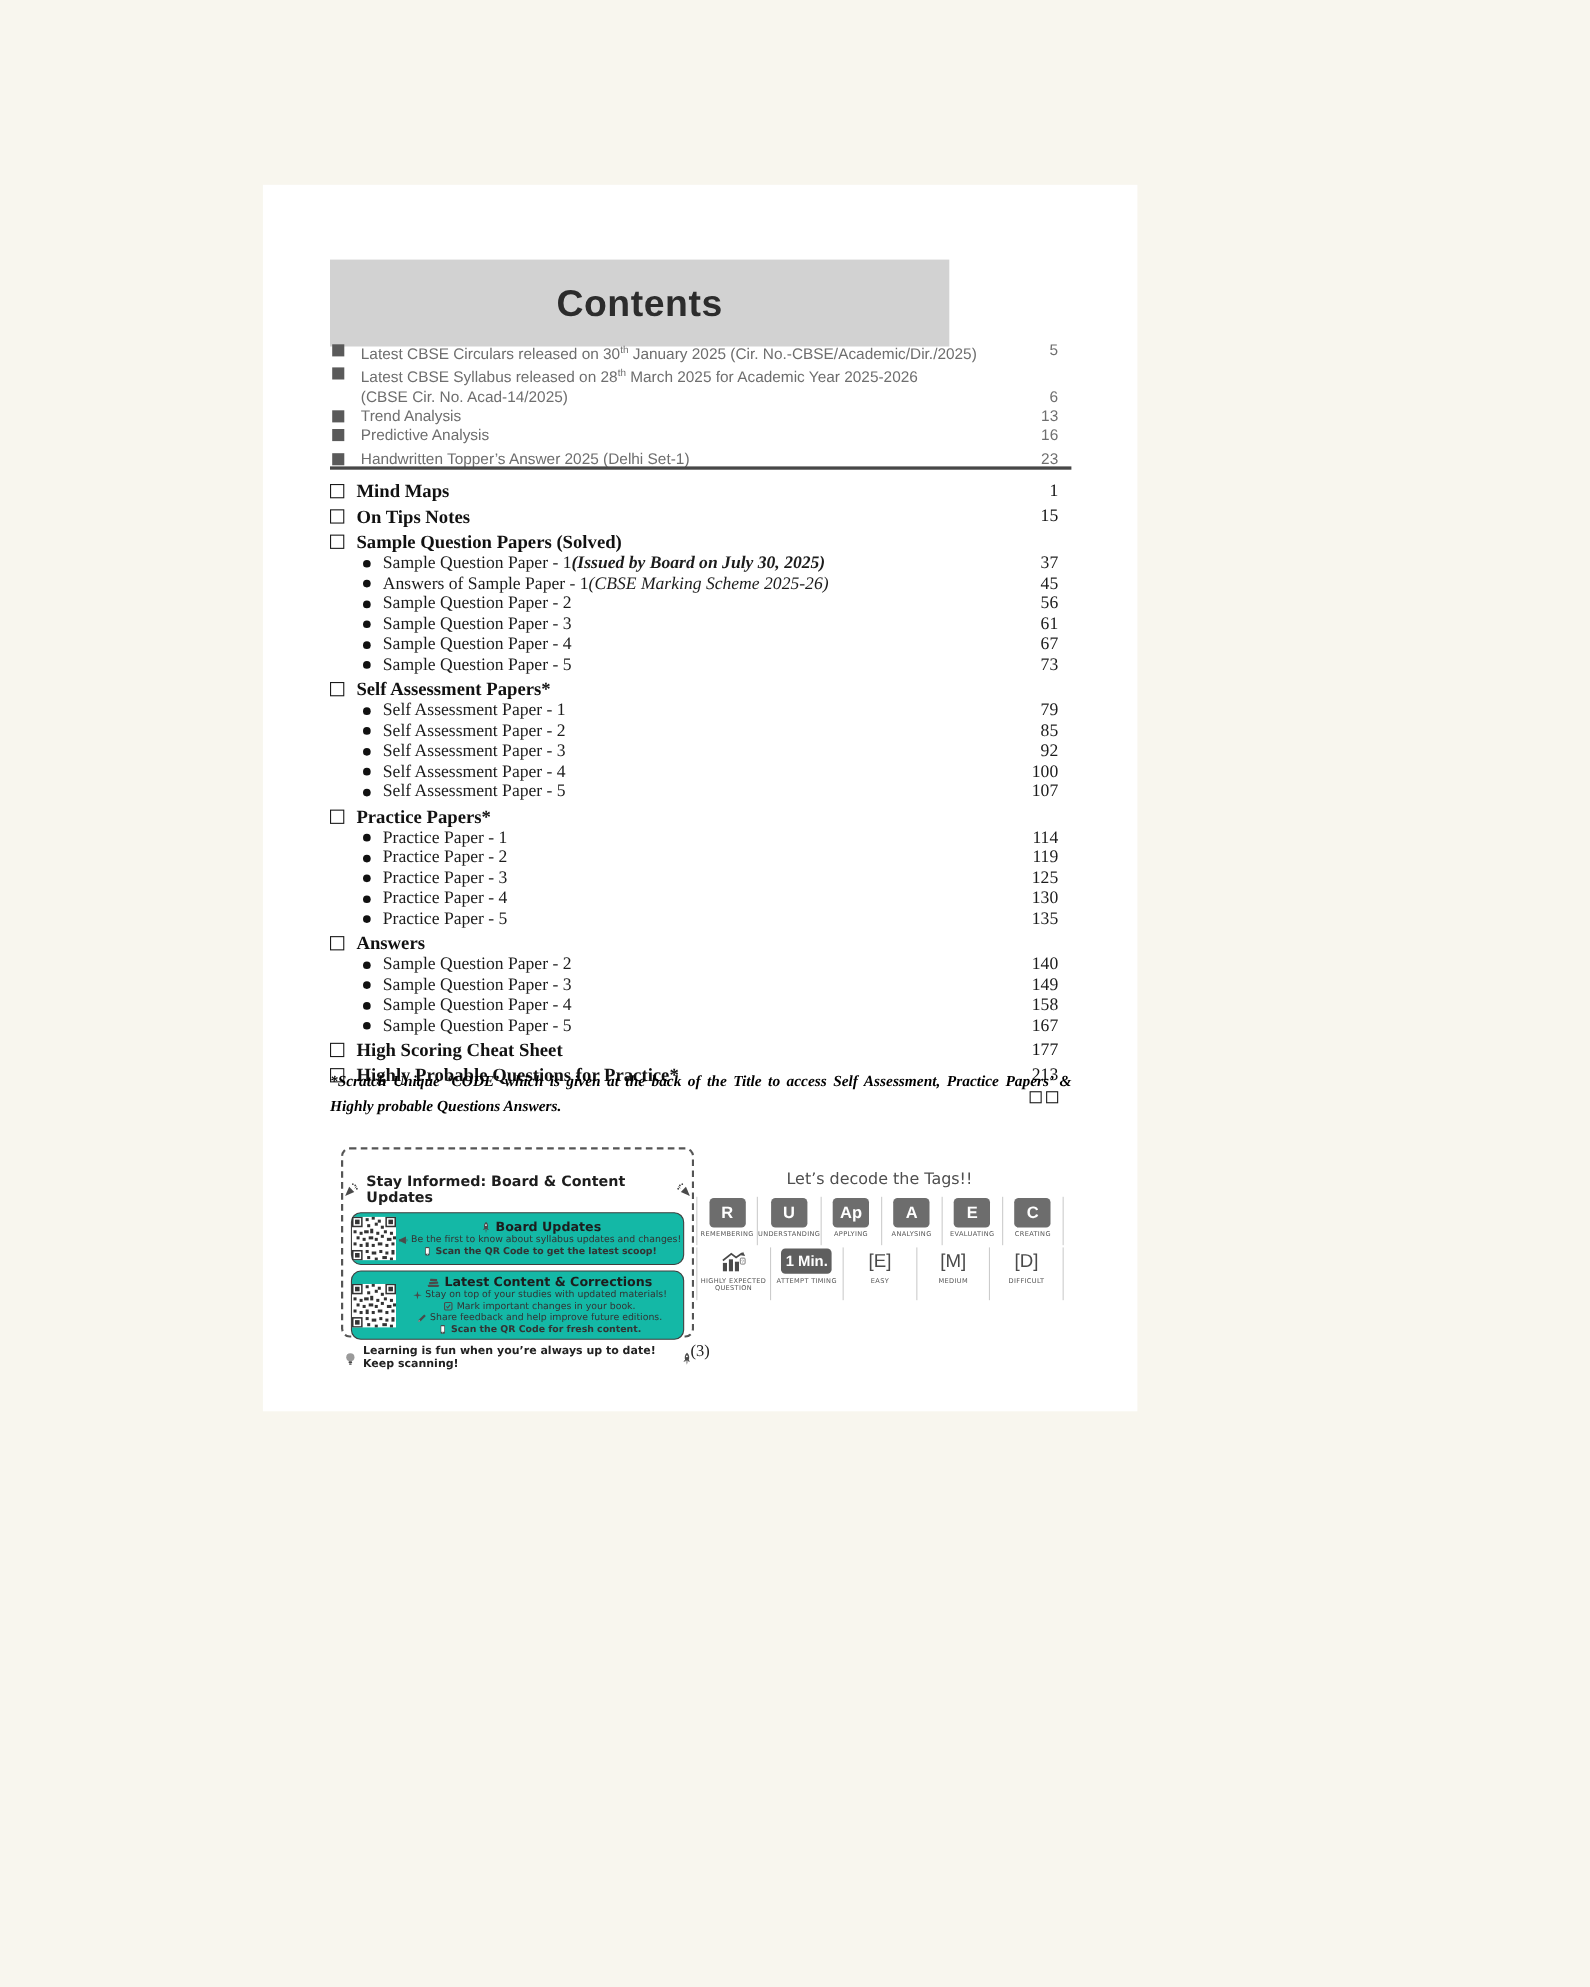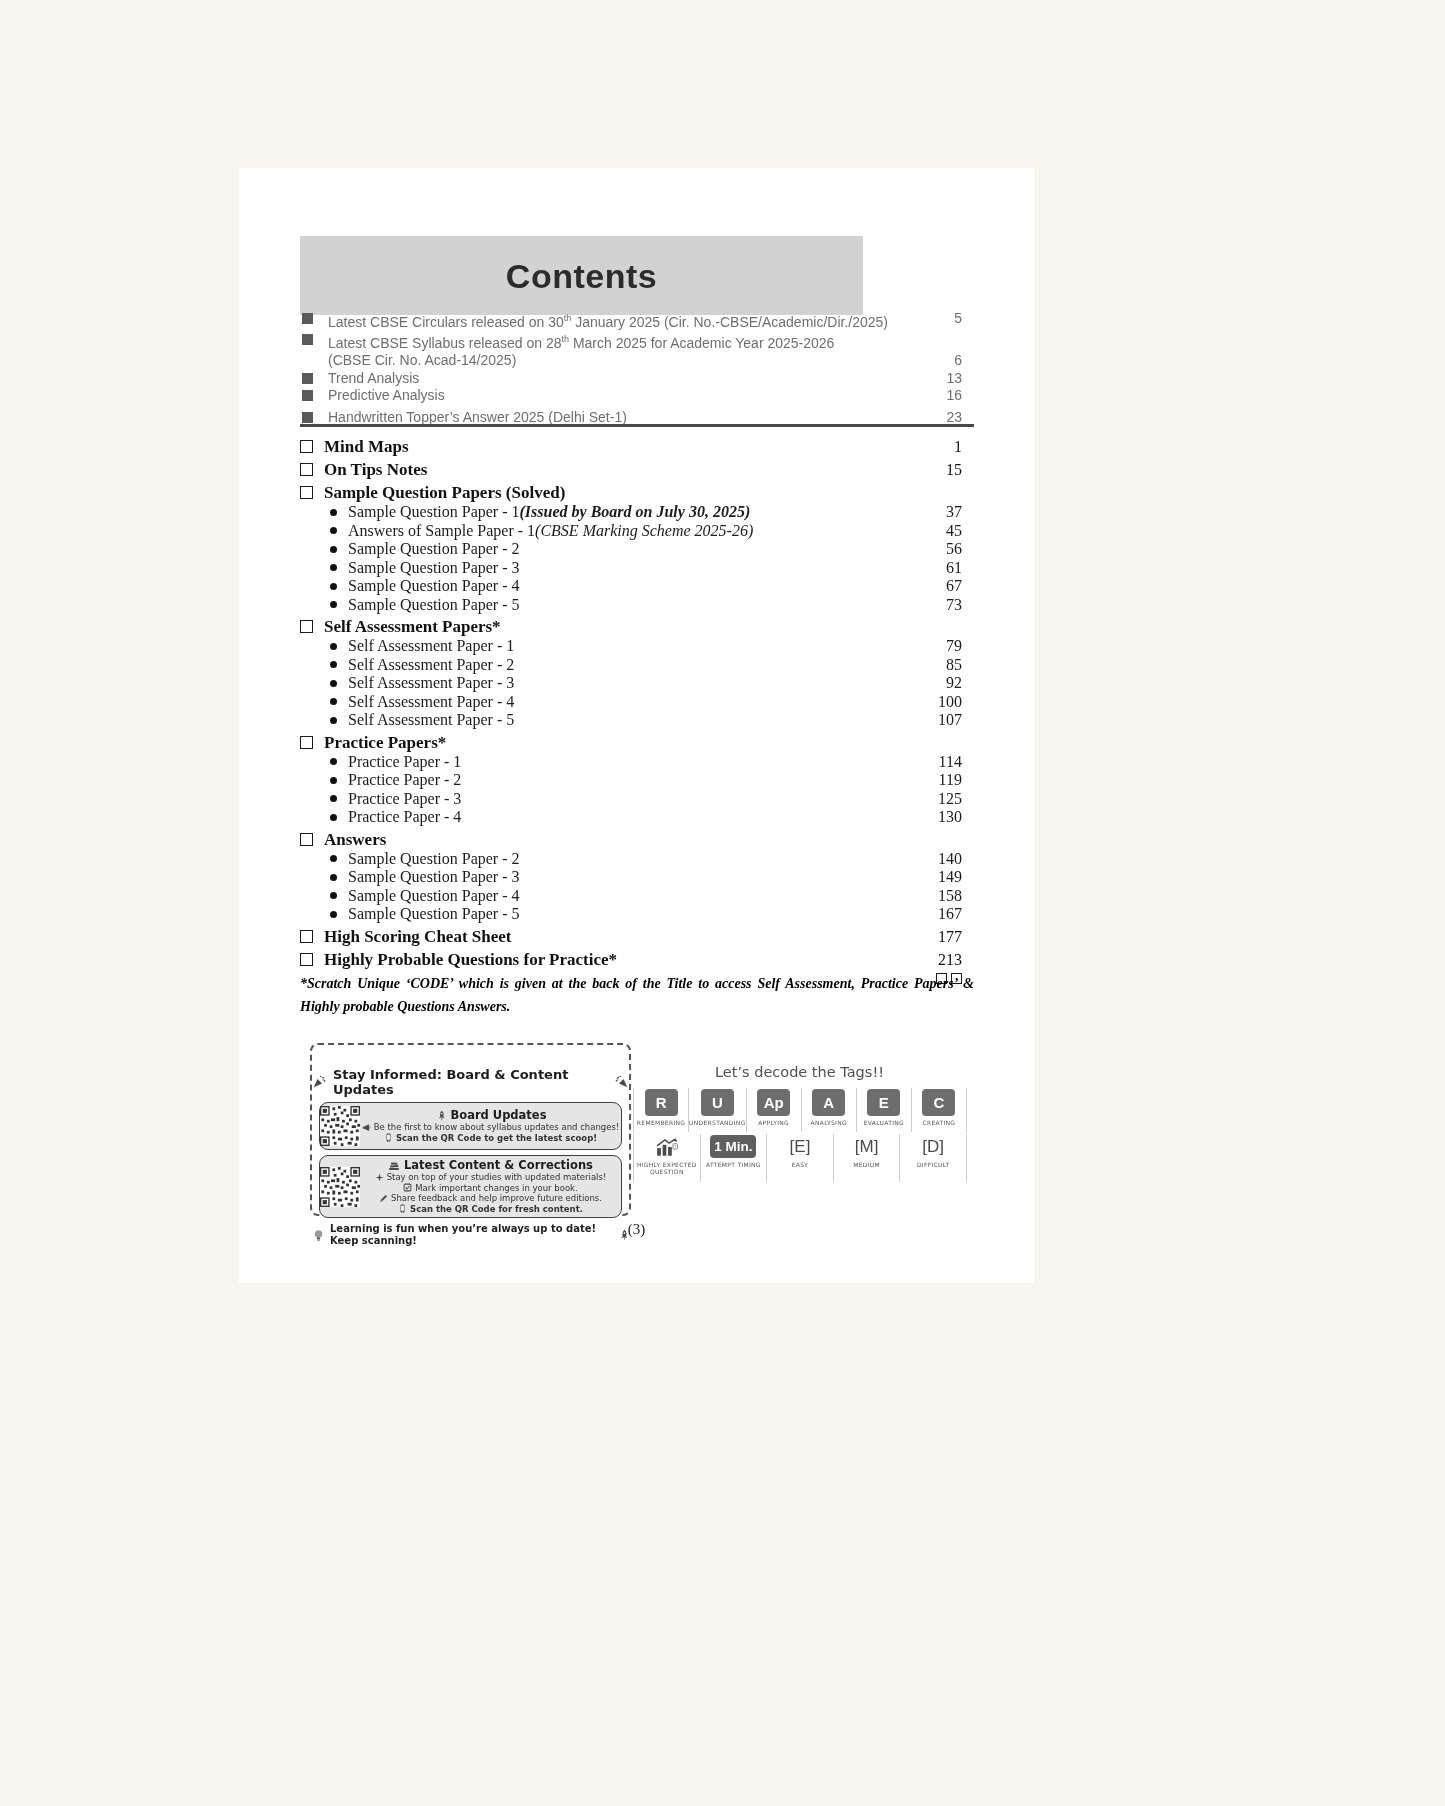--- a/index.html
+++ b/index.html
@@ -52,21 +52,21 @@
     font:italic 700 14px/23px "Liberation Serif",serif;color:#000000;text-align:justify;
   }
   
   #stay-box{
     position:absolute;left:71px;top:875px;width:317px;height:169px;
     border:2px dashed #555;border-radius:8px;background:#fff;
   }
   #stay-title{display:flex;align-items:center;justify-content:center;gap:7px;margin-top:22px;
     font:700 13px/15px "DejaVu Sans",sans-serif;color:#1d1d1d;}
   .card{
-    margin:5px 7px 0 7px;border:1.5px solid #3f3f3f;border-radius:9px;background:#e5e5e5;
+    margin:5px 7px 0 7px;border:1.5px solid #3f3f3f;border-radius:9px;background:#14b8a6;
     display:flex;align-items:center;padding:3px 0;box-sizing:border-box;
   }
   .card-body{flex:1;text-align:center;}
   .card-title{display:flex;align-items:center;justify-content:center;gap:4px;
     font:700 11.5px/13px "DejaVu Sans",sans-serif;color:#1d1d1d;}
   .card-line{display:flex;align-items:center;justify-content:center;gap:3px;
     font:400 8.5px/10.5px "DejaVu Sans",sans-serif;color:#333;}
   .card-line.bold{font-weight:700;}
   #stay-footer{display:flex;align-items:center;justify-content:center;gap:5px;margin-top:5px;
     font:700 10px/12px "DejaVu Sans",sans-serif;color:#222;}
@@ -364,20 +364,26 @@
         <span class="toc-label">Practice Paper - 3</span>
         <span class="toc-spacer"></span>
         <span class="toc-num">125</span>
       </div>
       <div class="toc-row sub">
         <span class="toc-bullet"></span>
         <span class="toc-label">Practice Paper - 4</span>
         <span class="toc-spacer"></span>
         <span class="toc-num">130</span>
       </div>
+      <div class="toc-row sub">
+        <span class="toc-bullet"></span>
+        <span class="toc-label">Practice Paper - 5</span>
+        <span class="toc-spacer"></span>
+        <span class="toc-num">135</span>
+      </div>
       <div class="toc-row top">
         <span class="toc-check"></span>
         <span class="toc-label">Answers</span>
         <span class="toc-spacer"></span>
         <span class="toc-num"></span>
       </div>
       <div class="toc-row sub">
         <span class="toc-bullet"></span>
         <span class="toc-label">Sample Question Paper - 2</span>
         <span class="toc-spacer"></span>

